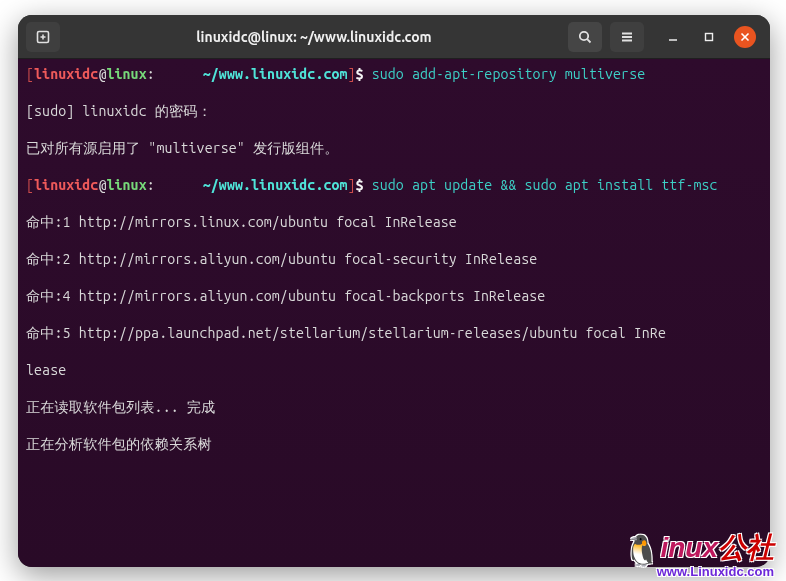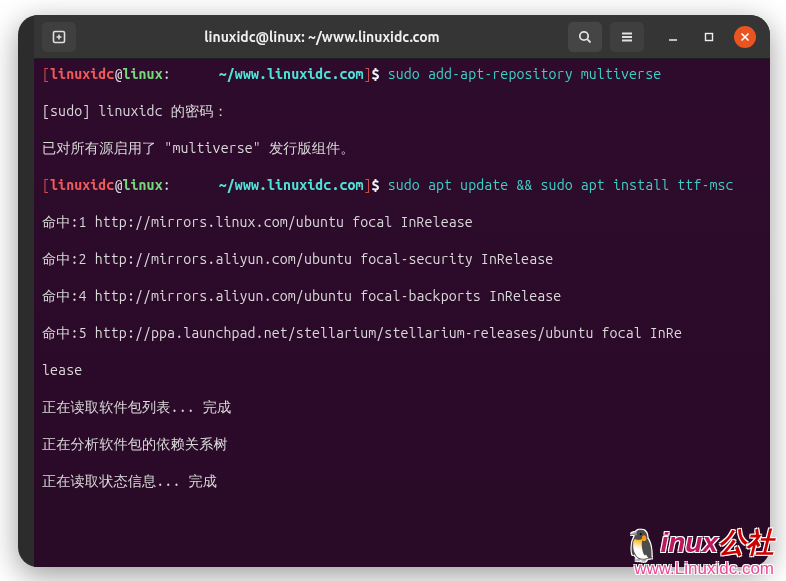--- a/index.html
+++ b/index.html
@@ -11,24 +11,23 @@
       overflow: hidden;
       position: relative;
     }
     .window {
       position: absolute;
       top: 15px;
       left: 18px;
       width: 752px;
       height: 552px;
       background: #2c2c2c;
-      border-radius: 20px;
+      border-radius: 14px;
       overflow: hidden;
       box-shadow: 0 8px 30px rgba(0,0,0,0.4);
-      padding-left: 16px;
     }
     .titlebar {
       height: 44px;
       background: #353535;
       display: flex;
       align-items: center;
       padding: 0 8px;
       gap: 8px;
       border-bottom: 1px solid #1f1f1f;
     }
@@ -103,24 +102,25 @@
       font-weight: 900;
       font-style: italic;
       color: #333;
       text-shadow: 1px 1px 0 #fff, -1px -1px 0 #fff, 1px -1px 0 #fff, -1px 1px 0 #fff;
       line-height: 1;
     }
     .wm-top .penguin { font-style: normal; font-size: 30px; vertical-align: -4px; }
     .wm-top .inux { color: #be185d; }
     .wm-top .gs { color: #c00; }
     .wm-bot {
-      font-size: 17px;
-      color: #ec4899;
+      font-size: 13px;
+      color: #6d28d9;
       text-shadow: 1px 1px 0 #fff, -1px -1px 0 #fff, 1px -1px 0 #fff, -1px 1px 0 #fff;
       margin-top: -2px;
+      font-weight: bold;
     }
   </style>
 </head>
 <body>
 
 <div class="window">
   <div class="titlebar">
     <div class="tb-btn">
       <svg viewBox="0 0 16 16" fill="none" stroke="currentColor" stroke-width="1.6">
           <rect x="2.5" y="2.5" width="11" height="11" rx="1.5"></rect>
@@ -166,21 +166,20 @@
 <span class="line white">[sudo] linuxidc 的密码：</span>
 <span class="line white">已对所有源启用了 "multiverse" 发行版组件。</span>
 <span class="line"><span class="red">[</span><span class="b-red">linuxidc</span><span class="white">@</span><span class="b-green">linux</span><span class="white">:</span><span class="b-cyan">~/www.linuxidc.com</span><span class="red">]</span><span class="b-white">$ </span><span class="cyan">sudo apt update &amp;&amp; sudo apt install ttf-msc</span></span>
 <span class="line white">命中:1 http://mirrors.linux.com/ubuntu focal InRelease</span>
 <span class="line white">命中:2 http://mirrors.aliyun.com/ubuntu focal-security InRelease</span>
 <span class="line white">命中:4 http://mirrors.aliyun.com/ubuntu focal-backports InRelease</span>
 <span class="line white">命中:5 http://ppa.launchpad.net/stellarium/stellarium-releases/ubuntu focal InRe</span>
 <span class="line white">lease</span>
 <span class="line white">正在读取软件包列表... 完成</span>
 <span class="line white">正在分析软件包的依赖关系树</span>
-<span class="line white">正在读取状态信息... 完成</span>
 
 
 
 
 
 
 
 
 
 

